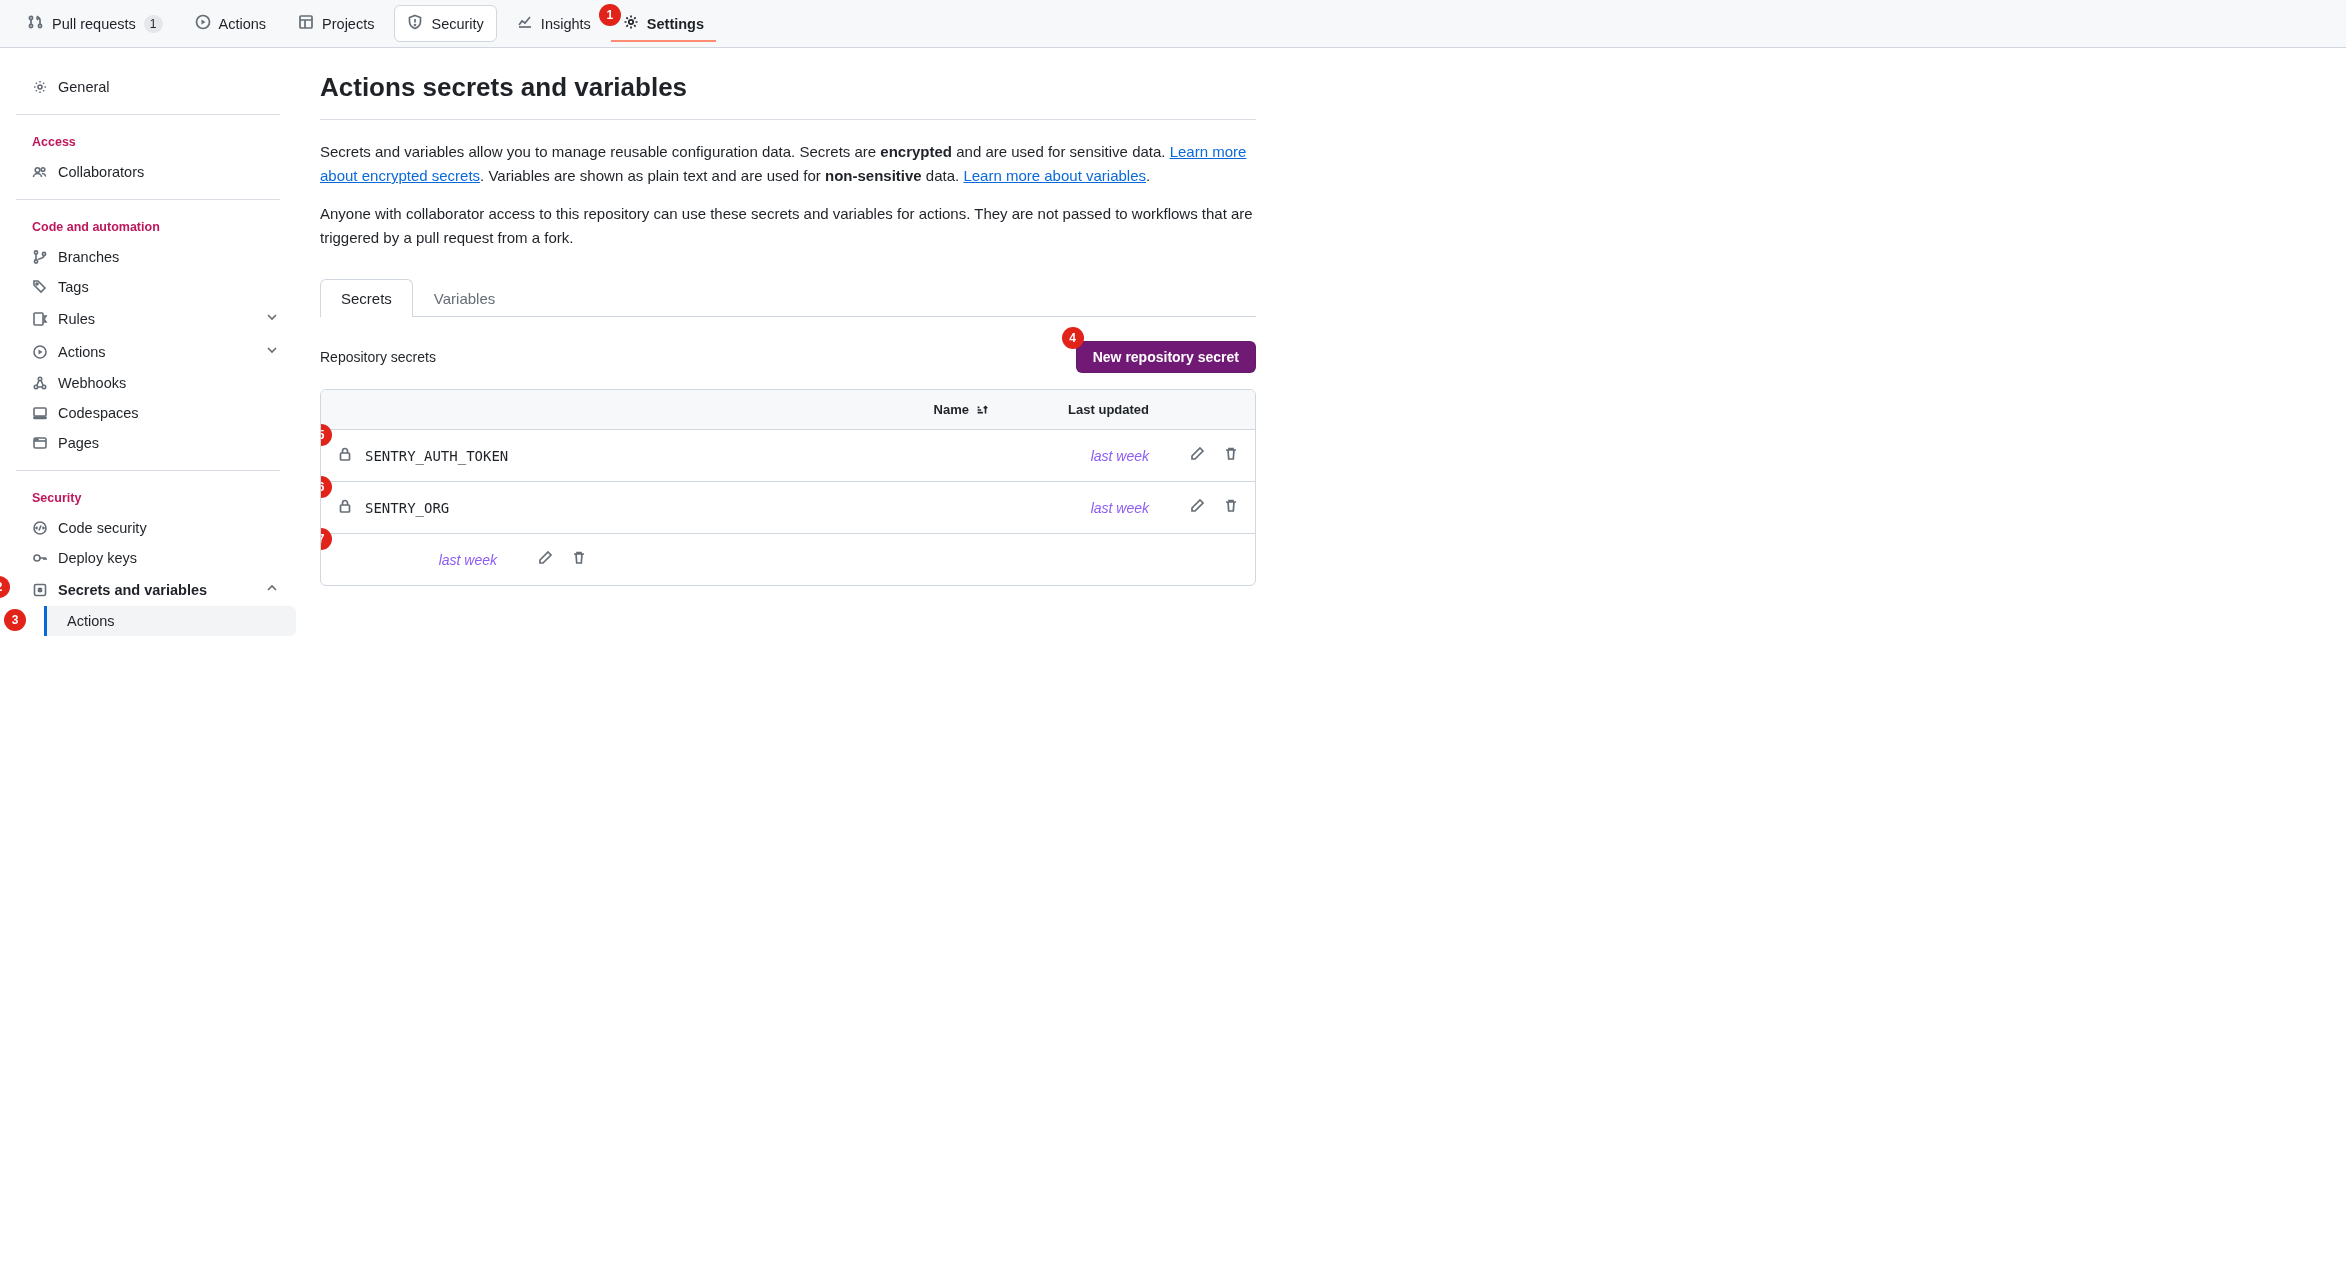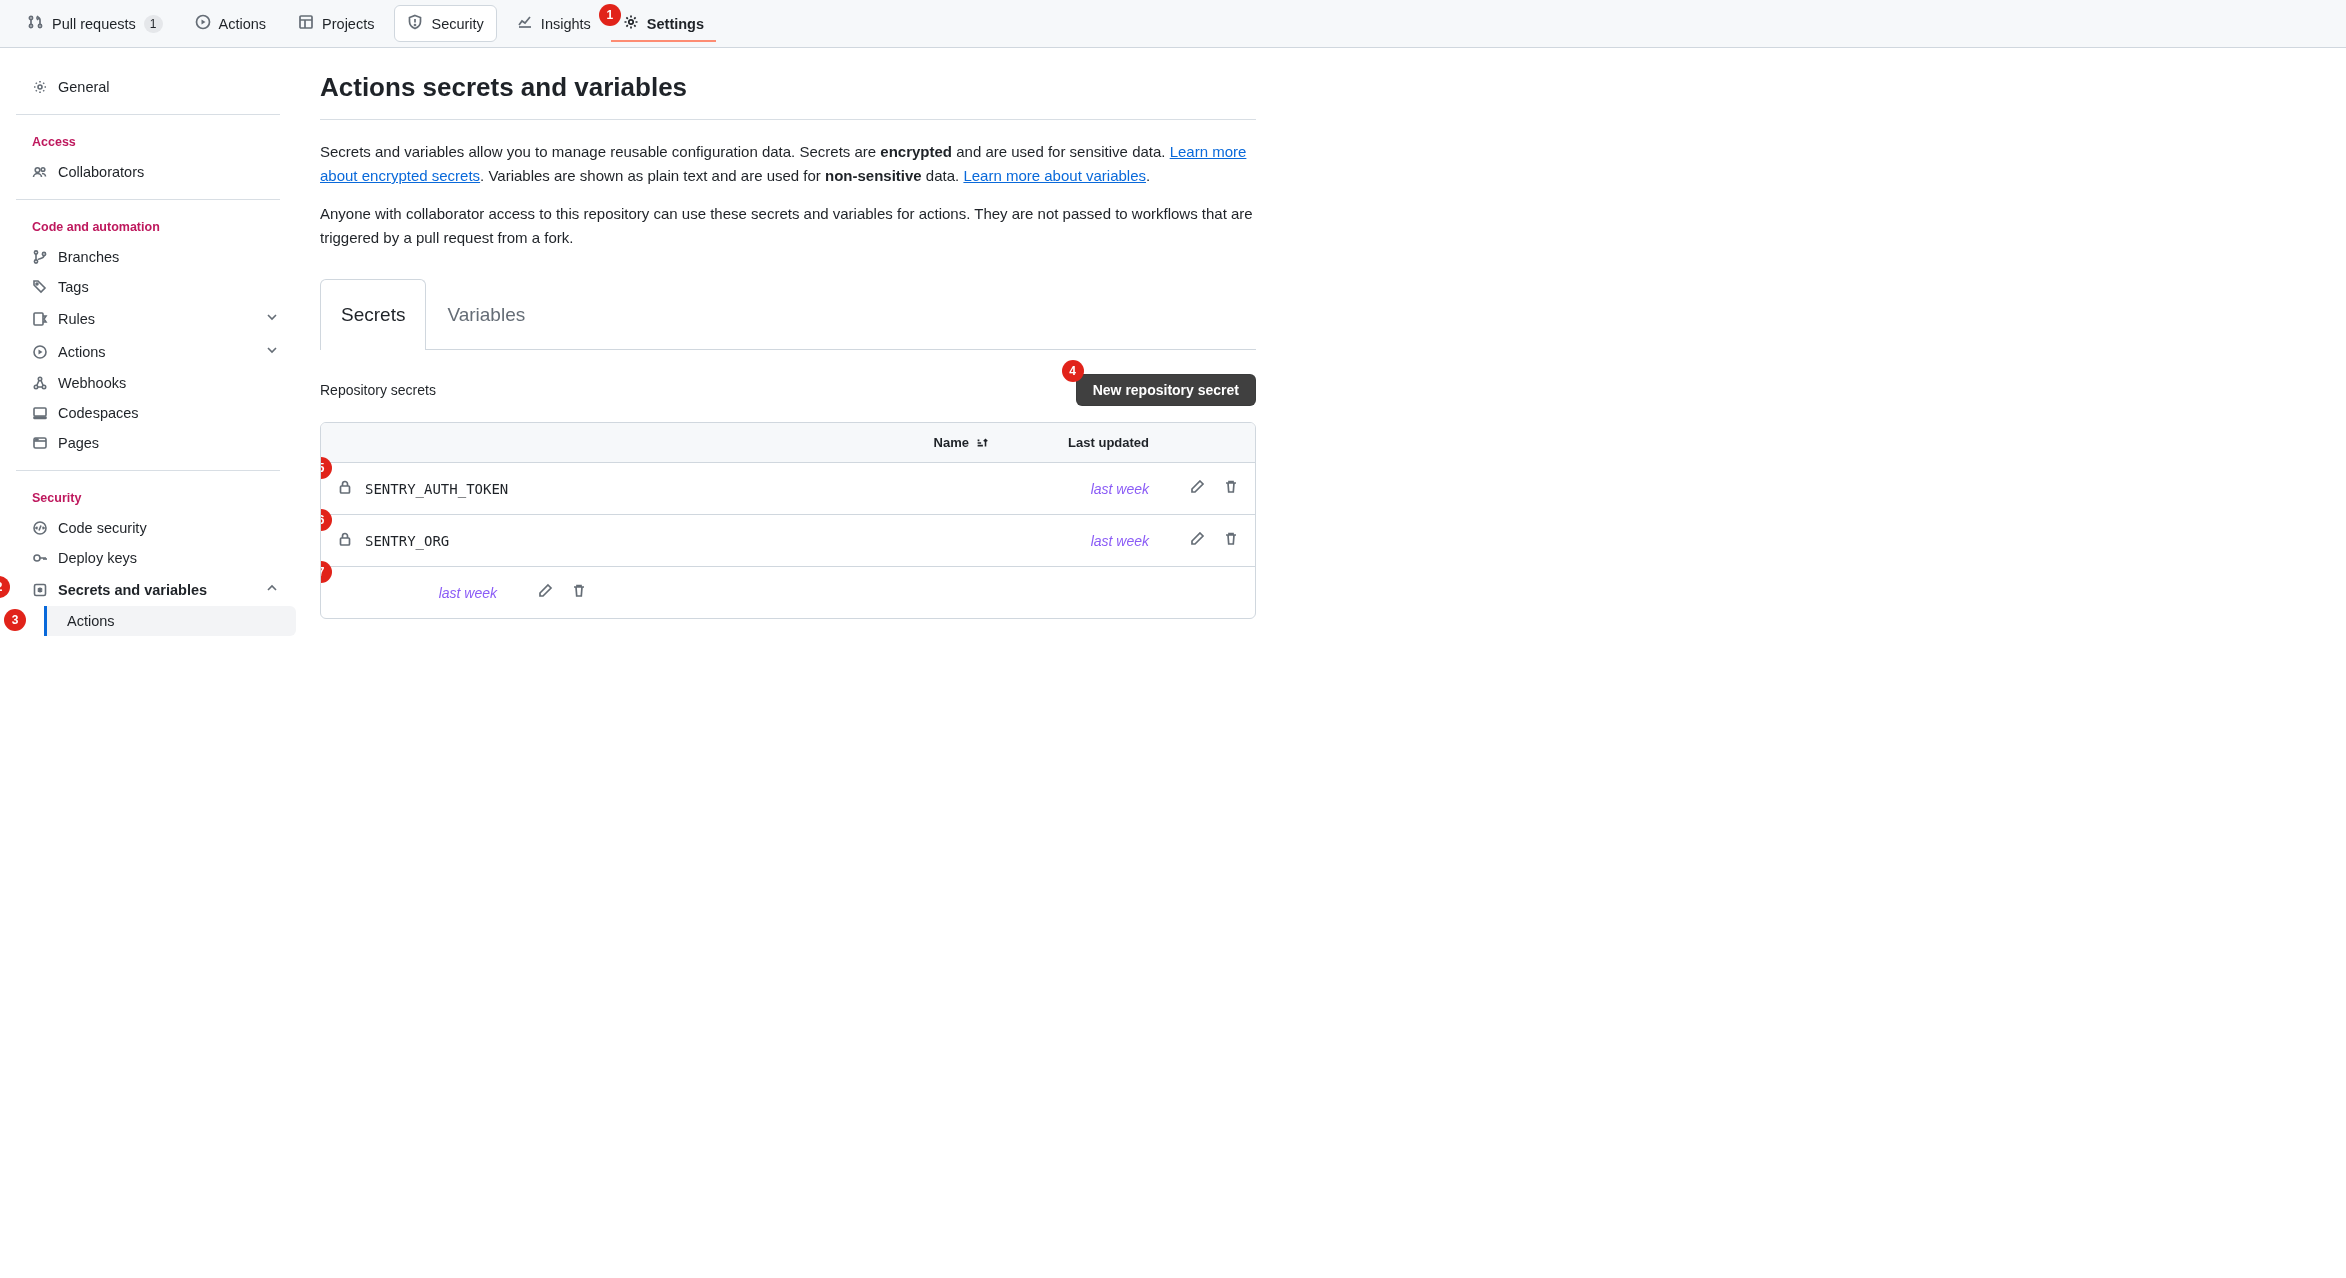--- a/index.html
+++ b/index.html
@@ -23,25 +23,25 @@
 .side-sub { padding-left: 28px; }
 .side-sub .side-item { background: #f3f4f6; border-left: 3px solid #0969da; border-radius: 0 6px 6px 0; padding-left: 20px; }
 .side-divider { height: 1px; background: #d8dee4; margin: 12px 16px 12px 0; }
 .main { flex: 1; padding: 24px 40px 40px 24px; max-width: 1000px; }
 h1 { font-size: 26px; font-weight: 600; margin-bottom: 16px; }
 .hr { height: 1px; background: #d8dee4; margin: 0 0 20px 0; }
 p.desc { font-size: 15px; line-height: 1.6; margin-bottom: 14px; color: #1f2328; }
 a.link { color: #0969da; text-decoration: underline; }
 .bold { font-weight: 700; }
 .tabbar { display: flex; border-bottom: 1px solid #d0d7de; margin-top: 28px; }
-.tab { padding: 24px 20px; font-size: 19px; color: #656d76; cursor: pointer; border: 1px solid transparent; border-bottom: none; border-radius: 6px 6px 0 0; position: relative; top: 1px; }
+.tab { padding: 10px 20px; font-size: 15px; color: #656d76; cursor: pointer; border: 1px solid transparent; border-bottom: none; border-radius: 6px 6px 0 0; position: relative; top: 1px; }
 .tab.active { color: #1f2328; background: #ffffff; border-color: #d0d7de; font-weight: 500; }
 .section-head { display: flex; align-items: center; justify-content: space-between; margin: 24px 0 16px 0; }
 .section-head h2 { font-size: 14px; font-weight: 400; }
-.btn-primary { background: #404040; color: #ffffff; border: 1px solid rgba(27,31,36,0.15); border-radius: 6px; padding: 7px 16px; font-size: 14px; font-weight: 600; cursor: pointer; }
+.btn-primary { background: #701a75; color: #ffffff; border: 1px solid rgba(27,31,36,0.15); border-radius: 6px; padding: 7px 16px; font-size: 14px; font-weight: 600; cursor: pointer; }
 .table { border: 1px solid #d0d7de; border-radius: 6px; overflow: hidden; }
 .table-head { display: flex; background: #f6f8fa; border-bottom: 1px solid #d0d7de; padding: 12px 16px; font-size: 13px; font-weight: 600; color: #1f2328; }
 .col-name { flex: 1; display: flex; align-items: center; gap: 6px; justify-content: flex-end; }
 .col-updated { width: 160px; text-align: right; }
 .col-actions { width: 90px; }
 .table-row { display: flex; align-items: center; padding: 16px 16px; border-bottom: 1px solid #d0d7de; position: relative; }
 .table-row:last-child { border-bottom: none; }
 .row-name { flex: 1; display: flex; align-items: center; gap: 12px; font-family: ui-monospace, SFMono-Regular, "SF Mono", Menlo, monospace; font-size: 14px; }
 .row-name svg { width: 16px; height: 16px; stroke: #656d76; fill: none; stroke-width: 1.7; }
 .row-updated { width: 160px; text-align: right; color: #8b5cf6; font-size: 14px; font-style: italic; }

